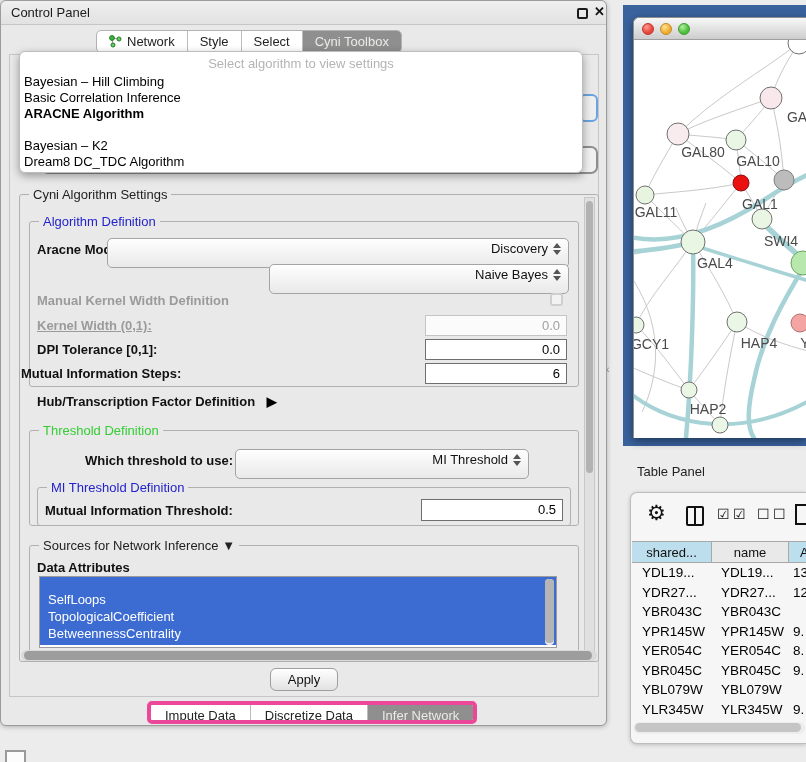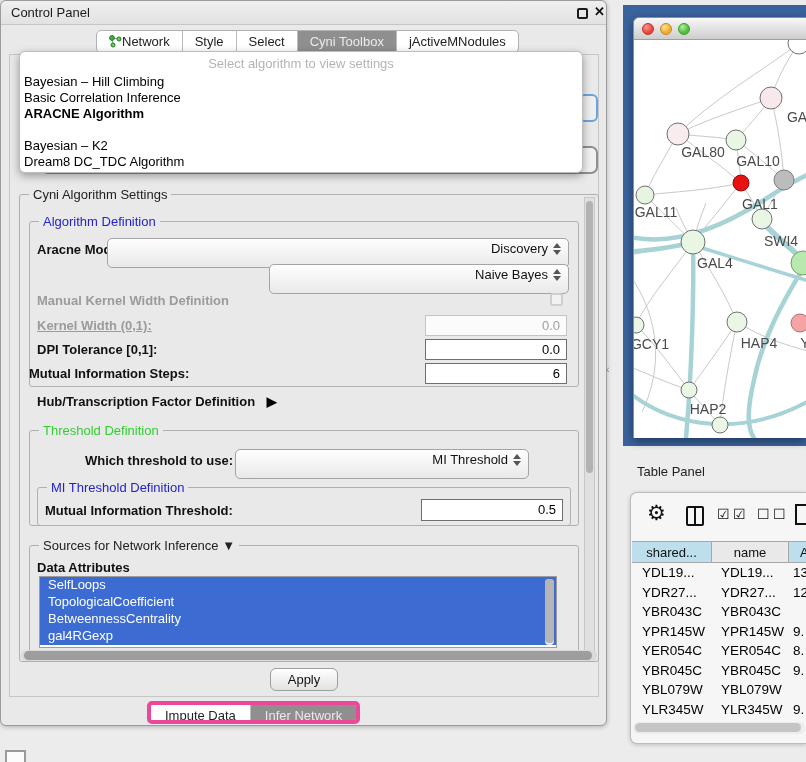--- a/index.html
+++ b/index.html
@@ -15,21 +15,21 @@
         border-radius:6px 6px 0 0; }
   .cp-title { position:absolute; left:10px; top:4px; font-size:13px; color:#1b1b1b; }
   .float-btn { position:absolute; left:576px; top:7px; width:11px; height:11px;
         border:2px solid #1b1b1b; border-radius:2px; cursor:default; }
   .close-btn { position:absolute; left:593px; top:3px; font-size:13px; font-weight:bold; color:#111; }
 
   
   .tabbar { position:absolute; left:95px; top:29px; height:23px; display:flex;
         border:1px solid #b2b2b2; border-radius:5px; background:#fff; overflow:hidden; }
   .tab { padding:3px 12px 0 12px; font-size:13px; color:#222; border-right:1px solid #bcbcbc;
-        white-space:nowrap; display:flex; align-items:flex-start; }
+        white-space:nowrap; display:flex; align-items:flex-start; gap:5px; }
   .tab:last-child { border-right:none; }
   .tab.sel { background:#8f8f8f; color:#ecebe7; }
   .net-ico { width:13px; height:13px; display:inline-block; margin-top:1px; }
 
   
   .frame { position:absolute; left:8px; top:53px; width:590px; height:643px;
         border:1px solid #c6c6c6; background:#e9e9e9; }
 
   
   .combo-frag { position:absolute; left:578px; top:93px; width:19px; height:28px;
@@ -59,21 +59,21 @@
   .spin i { display:block; width:0; height:0; border-left:4px solid transparent; border-right:4px solid transparent; }
   .spin .up { border-bottom:5px solid #555; margin-bottom:2px; }
   .spin .dn { border-top:5px solid #555; }
   .field { position:absolute; height:21px; background:#fff; border:1px solid #6f6f6f;
         font-size:13px; color:#000; text-align:right; padding:2px 6px 0 4px; }
   .field.dis { background:#fbfbfb; border-color:#c4c4c4; color:#a0a0a0; }
   .chk { position:absolute; width:13px; height:13px; border:2px solid #cfcfcf; border-radius:3px; background:#f2f2f2; }
   .arrow-r { font-size:13px; color:#000; }
   .listbox { position:absolute; left:38px; top:575px; width:518px; height:72px;
         background:#fff; border:1px solid #9c9c9c; overflow:hidden; }
-  .litem { height:17px; background:#3c6bd2; color:#fff; font-size:13px; padding:0 0 0 8px; }
+  .litem { height:17px; background:#3c6bd2; color:#fff; font-size:13px; padding:15px 0 0 8px; }
   .list-sb { position:absolute; right:2px; top:2px; width:9px; height:66px; background:#ececec; border-radius:4px; }
   .list-sb i { position:absolute; left:0; top:0; width:9px; height:64px; background:#b5b5b5; border-radius:4px; display:block; }
   .vsb { position:absolute; left:583px; top:196px; width:11px; height:462px;
         background:#e0e0e0; border:1px solid #c8c8c8; }
   .vsb i { position:absolute; left:1px; top:3px; width:7px; height:272px; background:#b2b2b2; border-radius:4px; display:block; }
   .hsb { position:absolute; left:20px; top:649px; width:576px; height:11px; background:#dadada; border-radius:6px; }
   .hsb i { position:absolute; left:3px; top:1px; width:568px; height:9px; background:#9d9d9d; border-radius:5px; display:block; }
 
   .apply { position:absolute; left:269px; top:667px; width:68px; height:23px;
         border:1px solid #9e9e9e; border-radius:6px; background:linear-gradient(#fff,#e2e2e2);
@@ -156,23 +156,20 @@
       </div>
       <div class="tab">
           <span>Style</span>
         </div>
       <div class="tab">
           <span>Select</span>
         </div>
       <div class="tab sel">
           <span>Cyni Toolbox</span>
         </div>
-      <div class="tab">
-          <span>jActiveMNodules</span>
-        </div>
     </div>
 
     <div class="frame"></div>
 
     <div class="combo-frag"></div>
     <div class="under-combo"></div>
 
     <div class="popup">
       <div class="popup-hint">Select algorithm to view settings</div>
       <div class="pitem" style="top:22px">Bayesian – Hill Climbing</div>
@@ -207,21 +204,21 @@
 
     <span class="lbl dis" style="left:36px; top:292px;">Manual Kernel Width Definition</span>
     <span class="chk" style="left:549px; top:292px;"></span>
 
     <span class="lbl dis" style="left:36px; top:317px;text-decoration:underline;">Kernel Width (0,1):</span>
     <div class="field dis" style="left:424px; top:314px; width:142px;">0.0</div>
 
     <span class="lbl" style="left:36px; top:341px;">DPI Tolerance [0,1]:</span>
     <div class="field" style="left:424px; top:338px; width:142px;">0.0</div>
 
-    <span class="lbl" style="left:28px; top:365px;">Mutual Information Steps:</span>
+    <span class="lbl" style="left:20px; top:365px;">Mutual Information Steps:</span>
     <div class="field" style="left:424px; top:362px; width:142px;">6</div>
 
     <span class="lbl" style="left:36px; top:393px;">
       <span>Hub/Transcription Factor Definition</span>
       <span class="arrow-r" style="margin-left:8px;">▶</span>
     </span>
 
     <div class="fs" style="left:28px; top:429px; width:550px; height:96px;"></div>
     <span class="fs-legend green" style="left:38px; top:422px;">Threshold Definition</span>
 
@@ -260,20 +257,21 @@
         <i></i>
       </div>
     <div class="hsb">
         <i></i>
       </div>
 
     <div class="apply">Apply</div>
 
     <div class="btabs">
       <div class="btab">Impute Data</div>
+      <div class="btab">Discretize Data</div>
       <div class="btab sel">Infer Network</div>
     </div>
   </div>
 
   <div class="divider-arrow">‹</div>
 
   <div class="netpanel">
     <div class="macwin">
       <div class="mac-titlebar">
         <span class="light red"></span>

